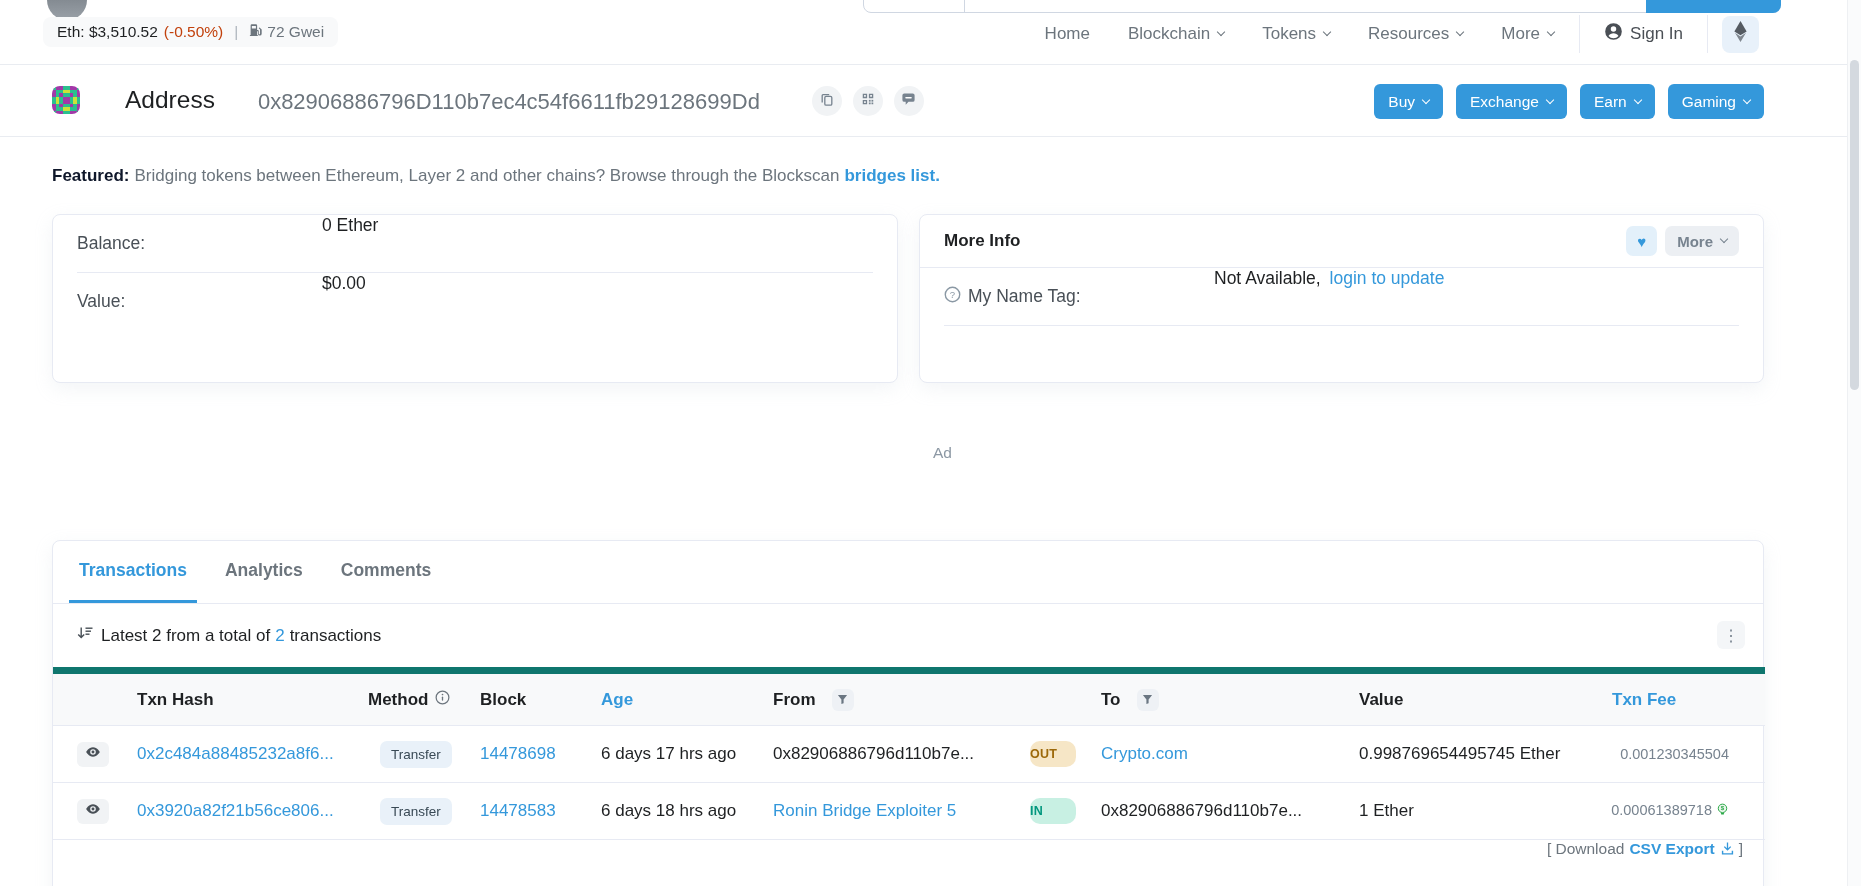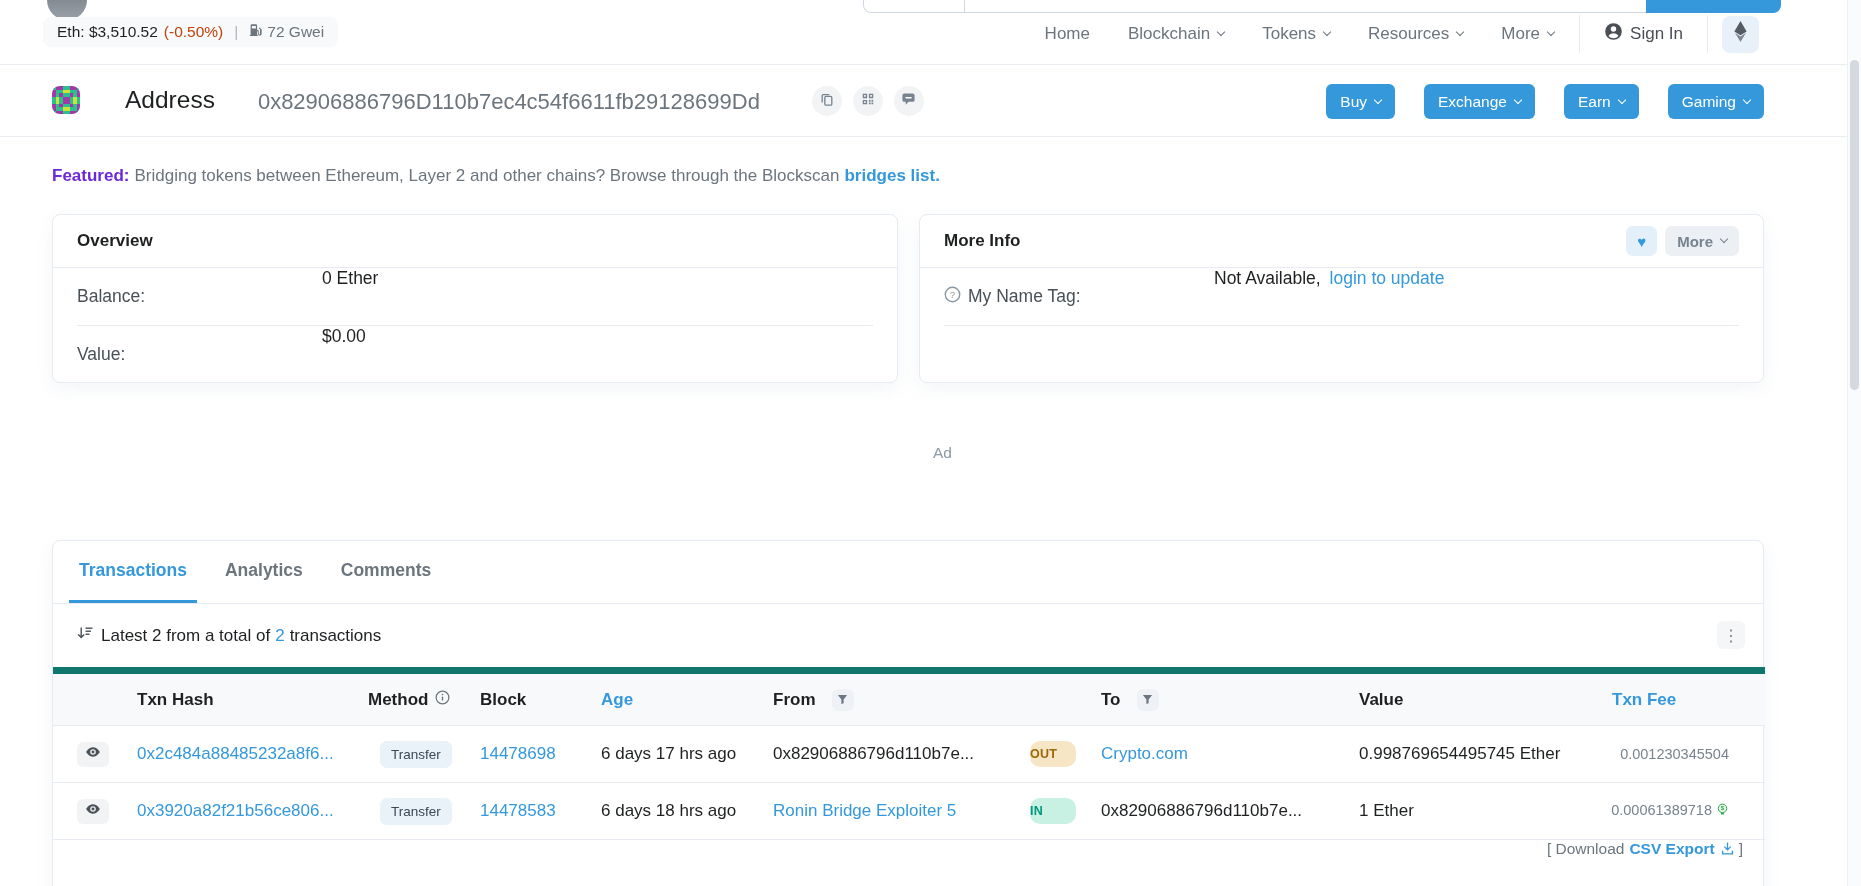--- a/index.html
+++ b/index.html
@@ -39,27 +39,27 @@
   
   #address-row { position:absolute; left:52px; top:84px; display:flex; align-items:center;gap:32px; }
   #identicon { width:28px; height:28px; border-radius:8px; overflow:hidden; flex:0 0 auto; }
   #address-row h1 { font-size:24.5px; font-weight:400; color:#1e2022; margin-left:13px; }
   #address-row .addr { font-size:22px; color:#6c757d; margin-left:11px; margin-top:4px; }
   .round-ic { width:30px; height:30px; border-radius:50%; background:#f1f3f5; display:flex;
     align-items:center; justify-content:center; cursor:pointer; }
   #addr-actions { display:flex; gap:11px; margin-left:20px; margin-top:2px; }
   #address-divider { position:absolute; left:0; right:0; top:136px; height:1px; background:#e9ecf1; }
 
-  #cta-buttons { position:absolute; right:97px; top:84px; display:flex; gap:29px; }
+  #cta-buttons { position:absolute; right:97px; top:84px; display:flex; gap:13px; }
   .btn-primary { background:#3498db; color:#fff; font-size:15.5px; border:none; border-radius:6px;
     height:35px; padding:0 14px; display:inline-flex; align-items:center; cursor:pointer; font-family:inherit; }
 
   
   #featured { position:absolute; left:52px; top:166px; font-size:17px; color:#6c757d; }
-  #featured .lbl { color:#6d28d9; font-weight:700; margin-right:5px; }
+  #featured .lbl { color:#0f172a; font-weight:700; margin-right:5px; }
   #featured a { color:#3498db; font-weight:600; text-decoration:none; margin-left:5px; cursor:pointer; }
 
   
   .card { position:absolute; background:#fff; border:1px solid #e7eaf3; border-radius:8px;
     box-shadow:0 6px 18px rgba(189,197,209,.18); }
   .card-header { height:53px; padding:0 24px; display:flex; align-items:center;
     border-bottom:1px solid #e7eaf3; font-weight:700; font-size:17px; color:#1e2022; }
   #overview-card { left:52px; top:214px; width:846px; height:169px; }
   #moreinfo-card { left:919px; top:214px; width:845px; height:169px; }
   .kv-row { display:flex; height:57px; padding:0 24px; font-size:17.5px; }
@@ -233,21 +233,20 @@
         <span>Gaming</span>
         <span class="chev"></span>
       </button>
   </div>
 
   <div id="featured">
     <span class="lbl">Featured:</span><span>Bridging tokens between Ethereum, Layer 2 and other chains? Browse through the Blockscan</span><a>bridges list.</a>
   </div>
 
   <div id="overview-card" class="card">
-    <div class="card-header">Overview</div>
     <div class="kv-row">
       <span class="k">Balance:</span>
       <span class="v">0 Ether</span>
     </div>
     <div class="row-div"></div>
     <div class="kv-row">
       <span class="k">Value:</span>
       <span class="v">$0.00</span>
     </div>
   </div>

